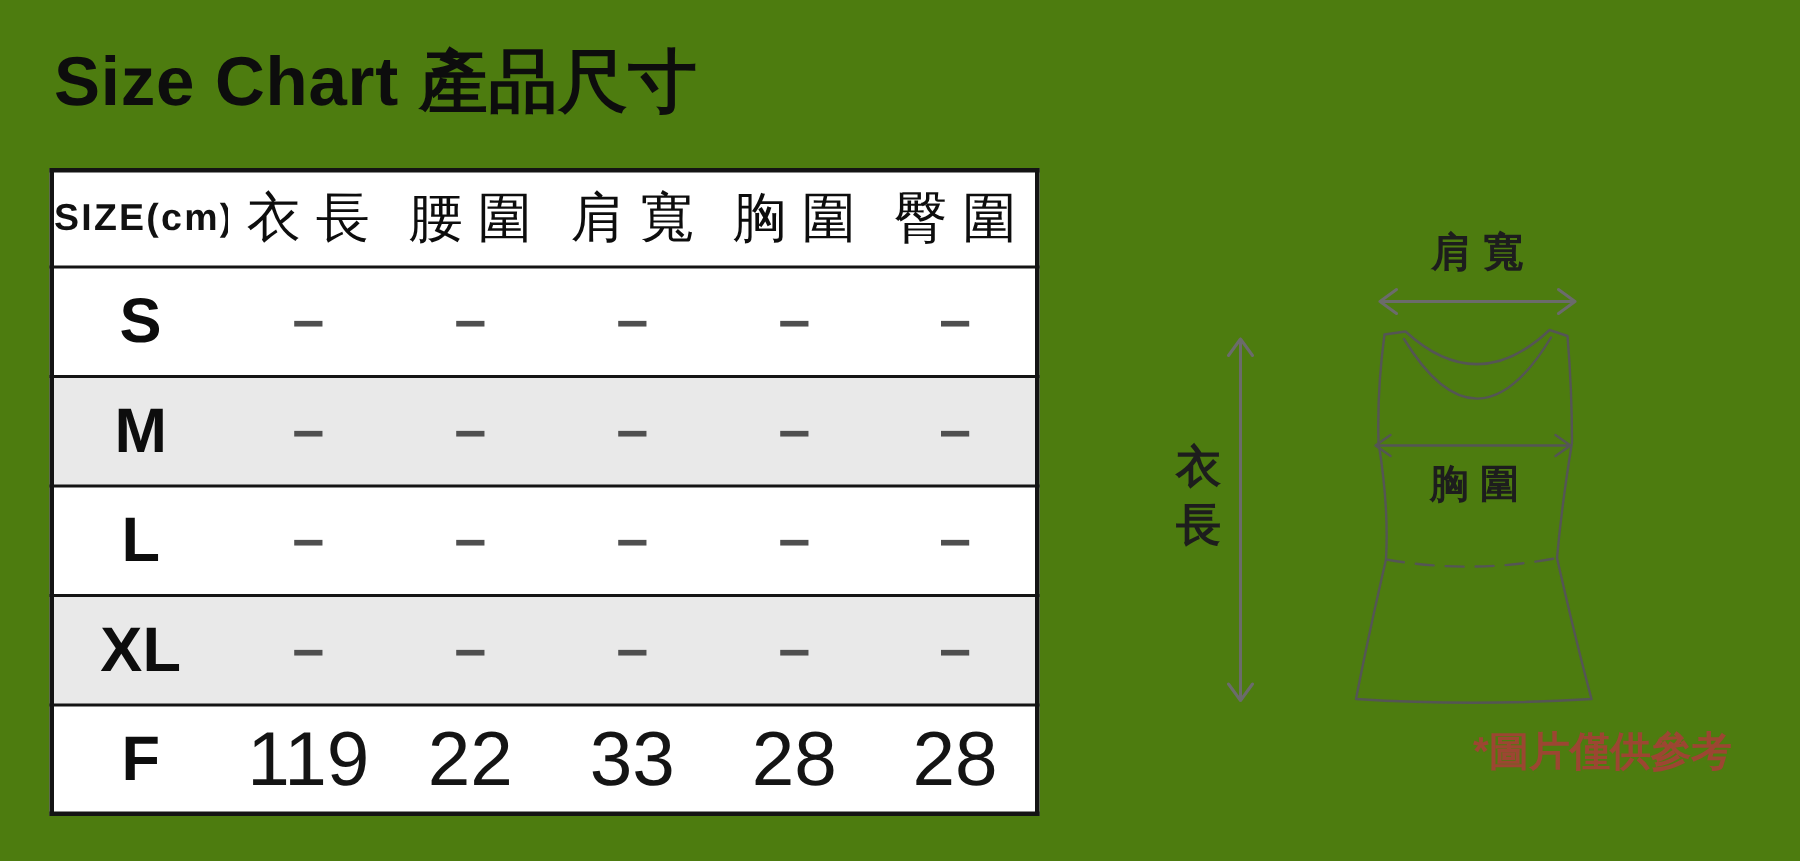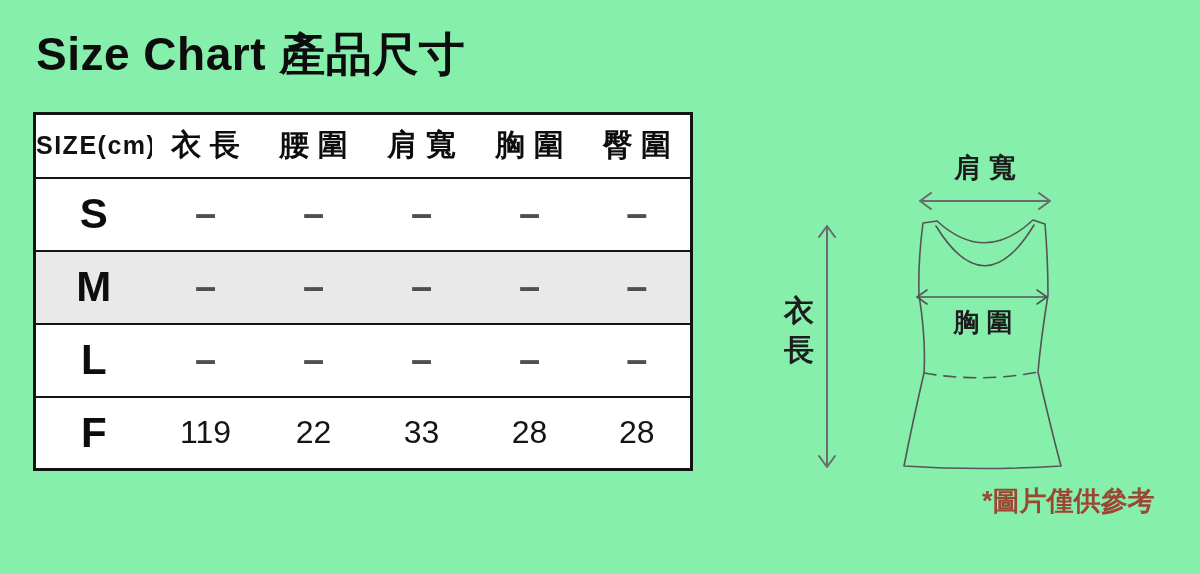--- a/index.html
+++ b/index.html
@@ -5,21 +5,21 @@
   html, body { margin: 0; padding: 0; }
   body {
     width: 1200px; height: 574px;
     background: #ffffff;
     font-family: "Liberation Sans", sans-serif;
     color: #111;
   }
   #screen {
     position: relative;
     width: 1200px; height: 574px;
-    background: #86efac;
+    background: #4d7c0f;
     overflow: hidden;
   }
 
   
   .page-title {
     position: absolute;
     left: 36px; top: 24px;
     font-size: 46px;
     font-weight: 700;
     color: #0d0d0d;
@@ -51,32 +51,32 @@
   }
   th.size-head {
     font-size: 25px;
     font-weight: 700;
     letter-spacing: 1.5px;
     text-align: left;
     padding-left: 7px;
     white-space: nowrap;
   }
   th.col-head {
-    font-size: 30px;
-    font-weight: 700;
+    font-size: 36px;
+    font-weight: 400;
     color: #0d0d0d;
     white-space: nowrap;
   }
   td.size-cell {
     font-size: 42px;
     font-weight: 700;
     color: #0d0d0d;
   }
   td.val-cell {
-    font-size: 32px;
+    font-size: 51px;
     font-weight: 500;
     color: #141414;
   }
   tr.dash-row td.val-cell {
     font-size: 38px;
     font-weight: 700;
     color: #4f4f4f;
   }
   tr.striped { background: #e9e9e9; }
 
@@ -131,20 +131,28 @@
         <td class="val-cell">–</td>
       </tr>
       <tr class="dash-row">
         <td class="size-cell">L</td>
         <td class="val-cell">–</td>
         <td class="val-cell">–</td>
         <td class="val-cell">–</td>
         <td class="val-cell">–</td>
         <td class="val-cell">–</td>
       </tr>
+      <tr class="dash-row striped">
+        <td class="size-cell">XL</td>
+        <td class="val-cell">–</td>
+        <td class="val-cell">–</td>
+        <td class="val-cell">–</td>
+        <td class="val-cell">–</td>
+        <td class="val-cell">–</td>
+      </tr>
       <tr>
         <td class="size-cell">F</td>
         <td class="val-cell">119</td>
         <td class="val-cell">22</td>
         <td class="val-cell">33</td>
         <td class="val-cell">28</td>
         <td class="val-cell">28</td>
       </tr>
     </tbody>
   </table>

